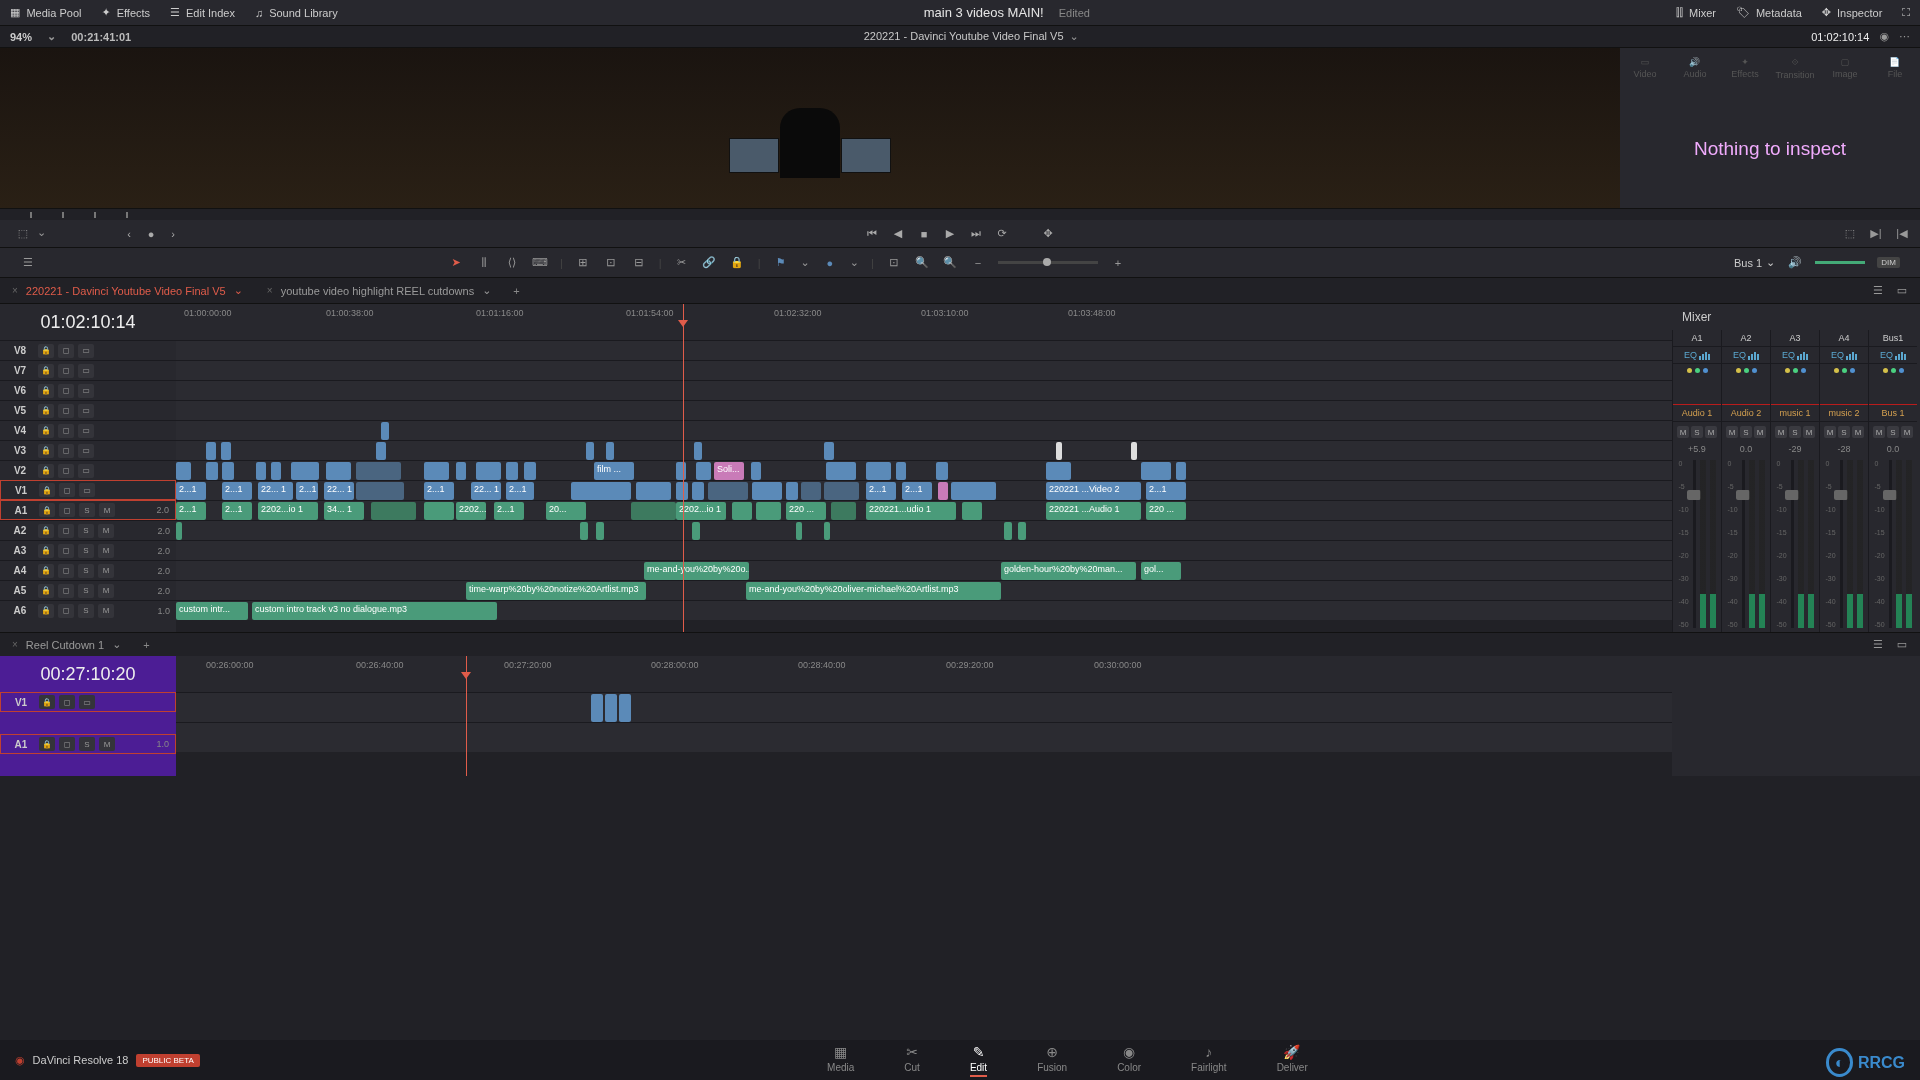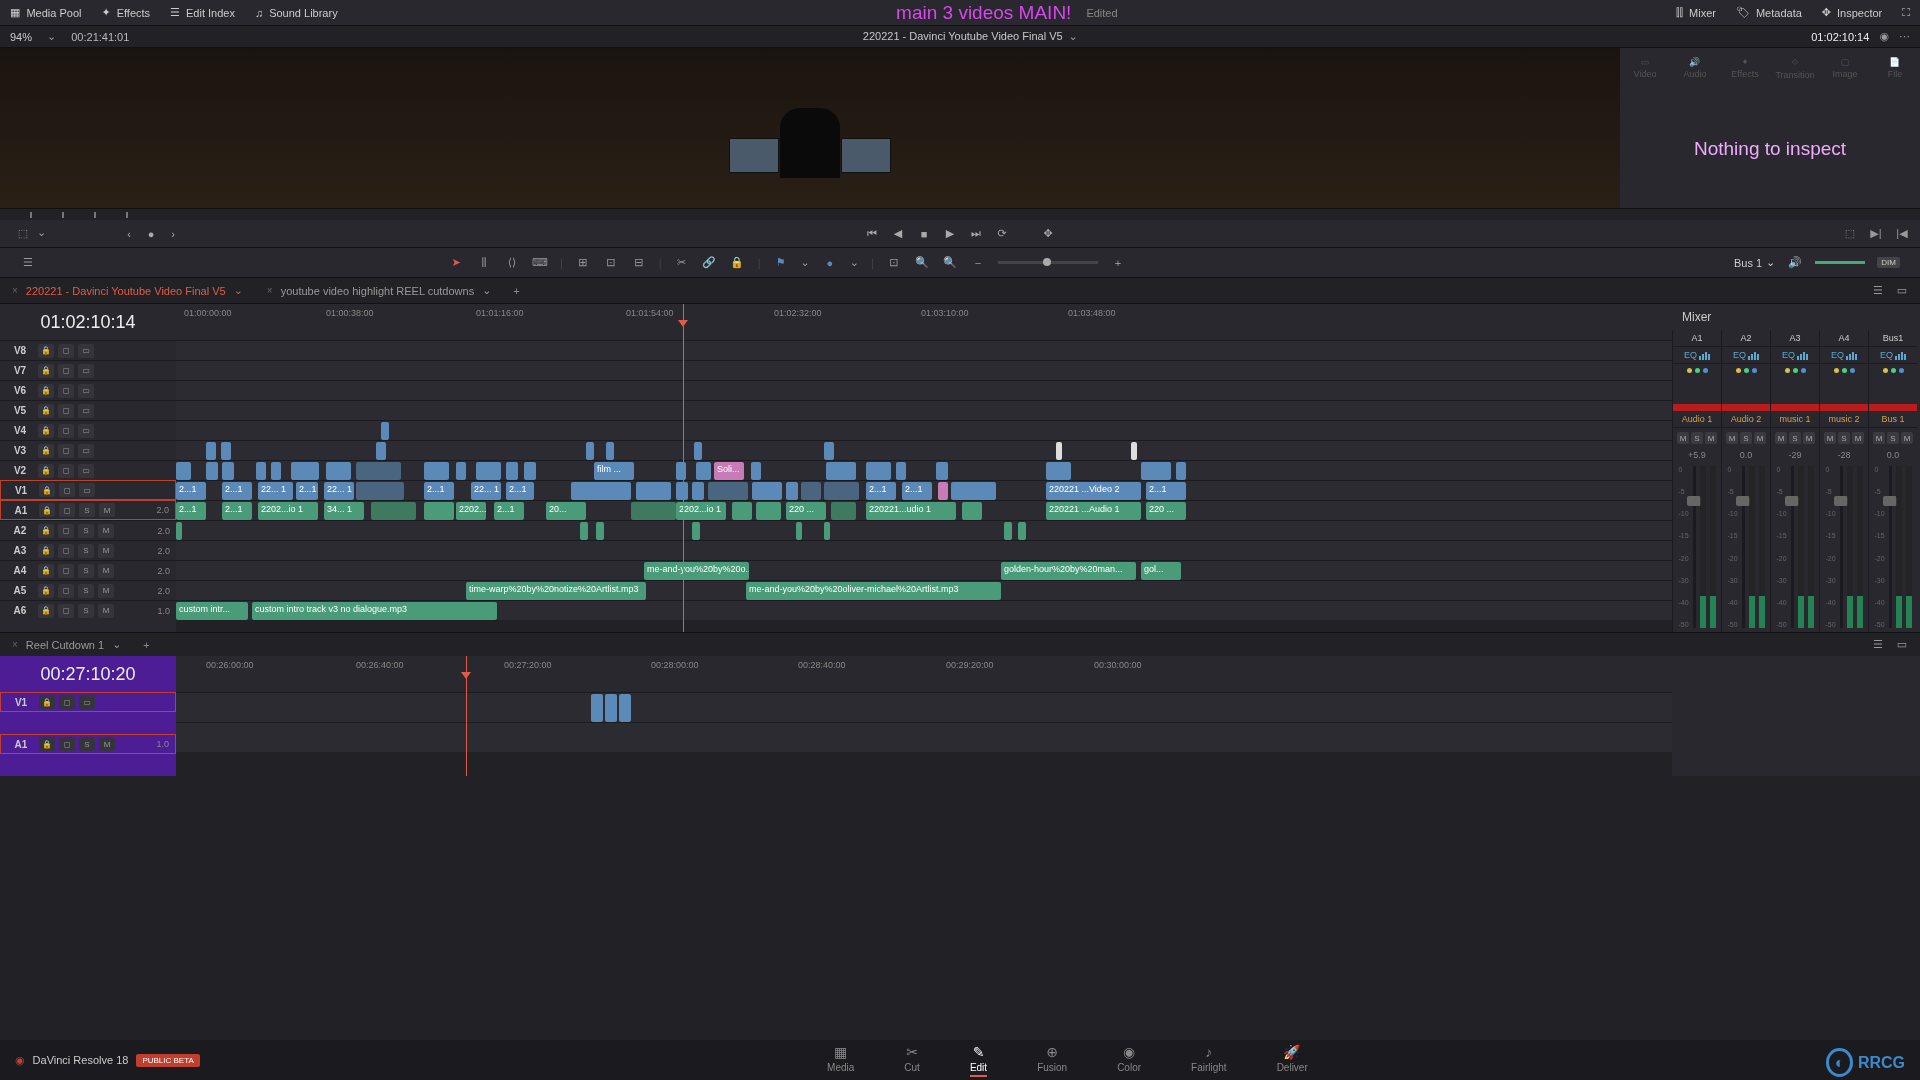--- a/index.html
+++ b/index.html
@@ -1,25 +1,25 @@
 <!DOCTYPE html>
 <html><head>
 <meta charset="utf-8">
 <style>
 * { margin: 0; padding: 0; box-sizing: border-box; font-family: -apple-system, BlinkMacSystemFont, "Segoe UI", sans-serif; }
 body { background: #212126; color: #9a9a9a; font-size: 11px; overflow: hidden; width: 1920px; height: 1080px; }
 .topbar { height: 26px; background: #28282e; display: flex; align-items: center; padding: 0 10px; justify-content: space-between; border-bottom: 1px solid #111; }
 .topbar-left, .topbar-right { display: flex; gap: 20px; align-items: center; }
 .topbar-item { display: flex; align-items: center; gap: 6px; cursor: pointer; color: #ccc; }
 .topbar-center { display: flex; gap: 15px; align-items: center; }
-.project-title { color: #d946ef; font-size: 19px; }
+.project-title { color: #e5e5e5; font-size: 13px; }
 .edited { color: #888; }
 
 .timecode-bar { height: 22px; background: #212126; display: flex; align-items: center; padding: 0 10px; justify-content: space-between; border-bottom: 1px solid #111; }
-.tc-left { display: flex; gap: 15px; align-items: center; }
+.tc-left { display: flex; gap: 15px; align-items: center; font-weight: bold; }
 .tc-pct { color: #ccc; }
 .tc-time { color: #bbb; }
 .clip-name { color: #c8c8c8; }
 .tc-right { color: #eee; }
 
 .viewer-row { height: 160px; display: flex; background: #000; }
 .viewer { flex: 1; background: linear-gradient(to bottom, #1a1410, #2a2015); position: relative; display:flex; align-items:center; justify-content:center; overflow:hidden; }
 .viewer .person { position:absolute; width:60px; height:70px; background:#0a0a0a; border-radius: 20px 20px 0 0; top:60px; }
 .viewer .screens { position:absolute; display:flex; gap:6px; top:90px; }
 .viewer .screen { width:50px; height:35px; background:#4a5a6a; border:1px solid #111; }
@@ -84,21 +84,21 @@
 .mixer-strip { width:49px; border-left:1px solid #1a1a1f; display:flex; flex-direction:column; align-items:center; font-size:9px;}
 .mixer-label { padding:3px 0; color:#ccc; border-bottom:1px solid #1a1a1f; width:100%; text-align:center;}
 .mixer-eq { padding:3px 0; color:#5ba8d0; display:flex; gap:2px; justify-content:center; width:100%; border-bottom:1px solid #1a1a1f;}
 .mixer-eq .bars { display:flex; gap:1px; align-items:flex-end;}
 .mixer-eq .bars span { width:2px; background:#5ba8d0;}
 .mixer-dots { height:40px; display:flex; gap:3px; padding:4px;}
 .dot { width:5px; height:5px; border-radius:50%;}
 .dot.y { background:#d4c04a;}
 .dot.g { background:#4ad080;}
 .dot.b { background:#5090d0;}
-.mixer-name { padding:3px; color:#d4a050; width:100%; text-align:center; border-top:7px solid #b91c1c; border-bottom:1px solid #1a1a1f;}
+.mixer-name { padding:3px; color:#d4a050; width:100%; text-align:center; border-top:1px solid #b91c1c; border-bottom:1px solid #1a1a1f;}
 .mixer-btns { display:flex; gap:2px; padding:4px;}
 .mx-btn { width:12px; height:12px; background:#3a3a40; font-size:8px; display:flex; align-items:center; justify-content:center; color:#aaa; cursor:pointer; border-radius:2px;}
 .mixer-db { font-size:9px; color:#888; padding:2px;}
 .fader-area { flex:1; display:flex; justify-content:center; gap:4px; padding:4px; position:relative;}
 .meter { width:6px; background:linear-gradient(to top, #2a6, #4a8 40%, #ca4 60%, #c44 80%); opacity:0.7;}
 .meter.low { background:linear-gradient(to top, #2a6 0%, #2a6 20%, #222 20%);}
 .fader-track { width:3px; background:#1a1a1f; position:relative;}
 .fader { position:absolute; width:14px; height:10px; background:#666; left:-6px; border-radius:2px;}
 .scale { display:flex; flex-direction:column; justify-content:space-between; font-size:7px; color:#666;}
 

